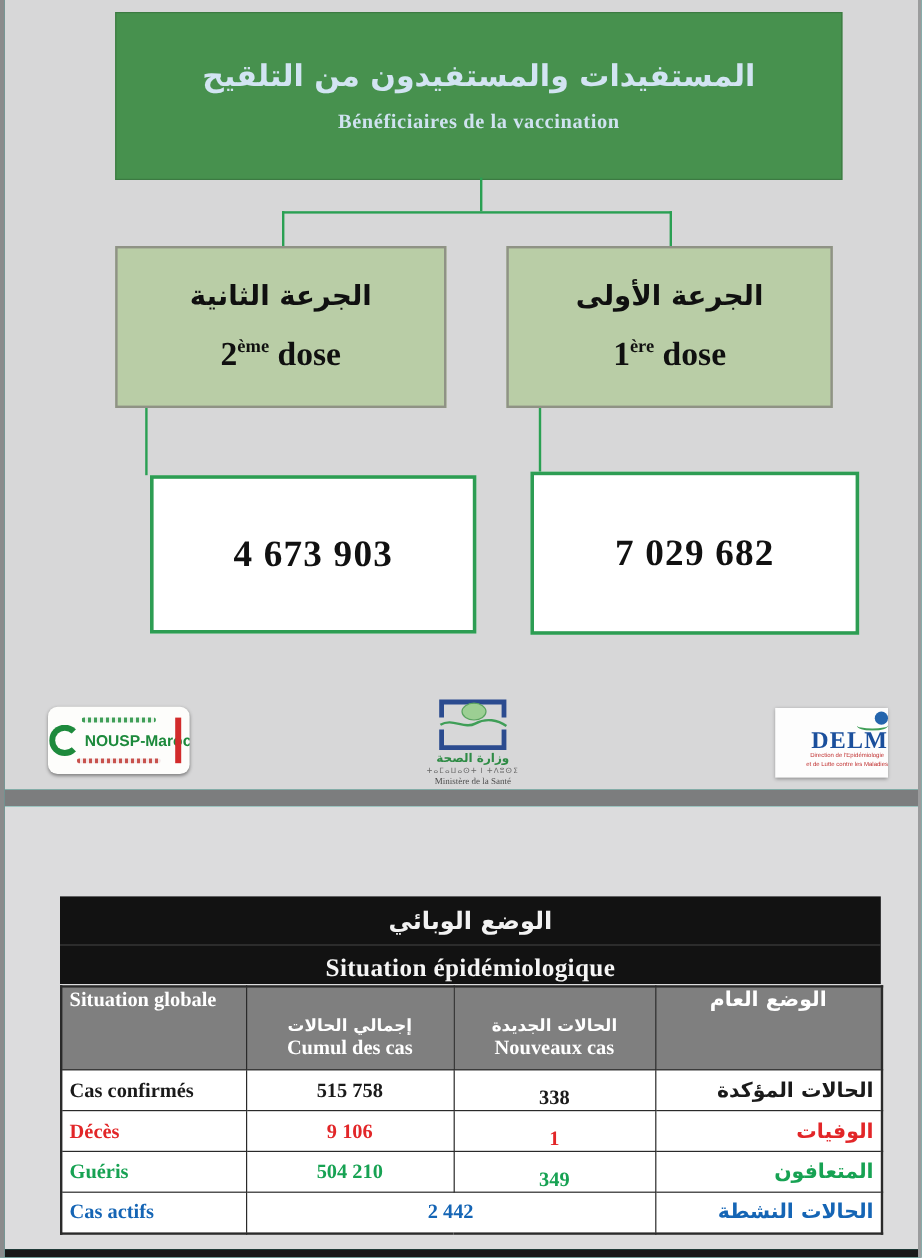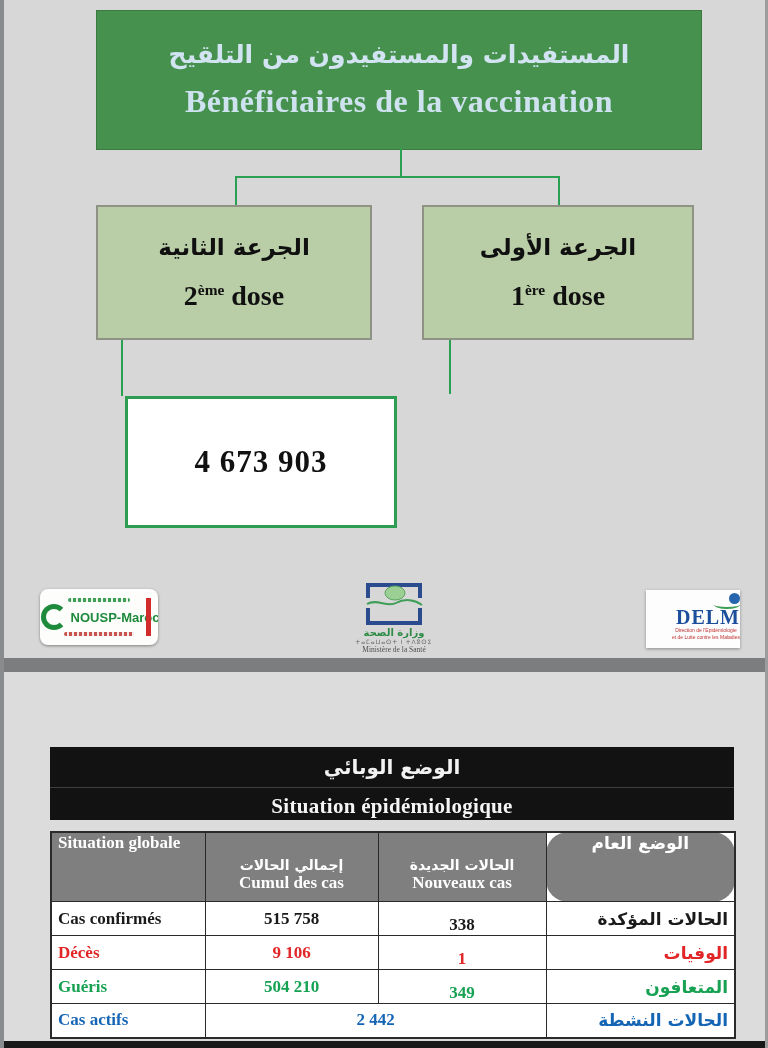--- a/index.html
+++ b/index.html
@@ -11,21 +11,21 @@
   }
   .ar{font-family:"DejaVu Sans","Liberation Sans",sans-serif;direction:rtl;}
   
   .slide1{position:absolute;left:0;top:0;width:761px;height:658px;background:#d7d7d8;}
   .main-header{
     position:absolute;left:92px;top:10px;width:604px;height:138px;
     background:#47914e;border:1px solid #3c7a42;
     display:flex;flex-direction:column;align-items:center;justify-content:center;gap:14px;
   }
   .mh-ar{color:#d2e4f2;font-size:25px;font-weight:700;}
-  .mh-fr{color:#cfe2f0;font-size:32px;font-weight:700;letter-spacing:.5px;}
+  .mh-fr{color:#cfe2f0;font-size:17px;font-weight:700;letter-spacing:.5px;}
   .conn{position:absolute;background:#2aa053;}
   .dose-box{
     position:absolute;top:205px;height:135px;background:#b9cda6;border:2px solid #8f9285;
     box-sizing:border-box;display:flex;flex-direction:column;align-items:center;justify-content:center;gap:20px;
   }
   .dose-box .d-ar{color:#101010;font-size:23px;font-weight:700;}
   .dose-box .d-fr{color:#101010;font-size:28px;font-weight:700;}
   .dose-box sup{font-size:.55em;font-weight:700;}
   .dose2{left:92px;width:276px;}
   .dose1{left:418px;width:272px;}
@@ -69,30 +69,30 @@
   .bottom-bar{position:absolute;left:0;top:1041px;width:761px;height:7px;background:#191919;}
   
   .slide2{position:absolute;left:0;top:672px;width:761px;height:369px;background:#dcdcdd;}
   .black-bar{
     position:absolute;left:46px;top:75px;width:684px;height:73px;background:#121212;
     display:flex;flex-direction:column;align-items:stretch;justify-content:center;
   }
   .bb-ar{color:#f2f2f2;font-size:20px;font-weight:700;text-align:center;padding:6px 0 8px 0;}
   .bb-fr{color:#f5f5f5;font-size:21px;font-weight:700;text-align:center;border-top:1px solid #3e3e3e;padding-top:6px;letter-spacing:.3px;}
   table.epi{
-    position:absolute;left:46px;top:159px;width:684px;border-collapse:collapse;
+    position:absolute;left:46px;top:149px;width:684px;border-collapse:collapse;
     border:2px solid #2a2a2a;table-layout:fixed;background:#ffffff;
   }
   table.epi td{border:1px solid #2a2a2a;padding:0 6px;font-weight:700;font-size:17px;box-sizing:border-box;}
   tr.thead td{background:#7f7f7f;color:#ffffff;height:60px;vertical-align:top;}
   .th1{font-size:17px;text-align:left;padding-top:4px;}
   .th-stack{display:flex;flex-direction:column;align-items:center;height:100%;justify-content:space-between;padding:24px 0 8px 0;box-sizing:border-box;}
   .th-stack .ar{font-size:14px;font-weight:700;}
   .th-stack .fr{font-size:17px;}
-  .th4{text-align:center;padding-top:10px;font-size:14px;border-radius:22px;}
+  .th4{text-align:center;padding-top:10px;font-size:14px;}
   tr.data td{height:34px;background:#ffffff;}
   td.c-label{text-align:left;}
   td.c-num{text-align:center;}
   td.c-num-low{text-align:center;vertical-align:bottom;padding-bottom:2px;}
   td.c-ar{text-align:right;font-size:15px;}
   tr.r0 td{color:#1a1a1a;}
   tr.r1 td{color:#e22628;}
   tr.r2 td{color:#17a253;}
   tr.r3 td{color:#1565b5;}
 </style>
@@ -118,20 +118,21 @@
     <div class="dose-box dose2">
       <div class="d-ar ar">الجرعة الثانية</div>
       <div class="d-fr"><span>2</span><sup>ème</sup> <span>dose</span></div>
     </div>
     <div class="dose-box dose1">
       <div class="d-ar ar">الجرعة الأولى</div>
       <div class="d-fr"><span>1</span><sup>ère</sup> <span>dose</span></div>
     </div>
 
     <div class="num-box num2">4 673 903</div>
+    <div class="num-box num1">7 029 682</div>
 
     <div class="logo-nousp">
       <div class="tiny-line tiny-green"></div>
       <div class="nousp-row">
         <span class="nousp-arc"></span>
         <span class="nousp-label">NOUSP-Maroc</span>
       </div>
       <div class="tiny-line tiny-red"></div>
       <div class="nousp-redbar"></div>
     </div>

